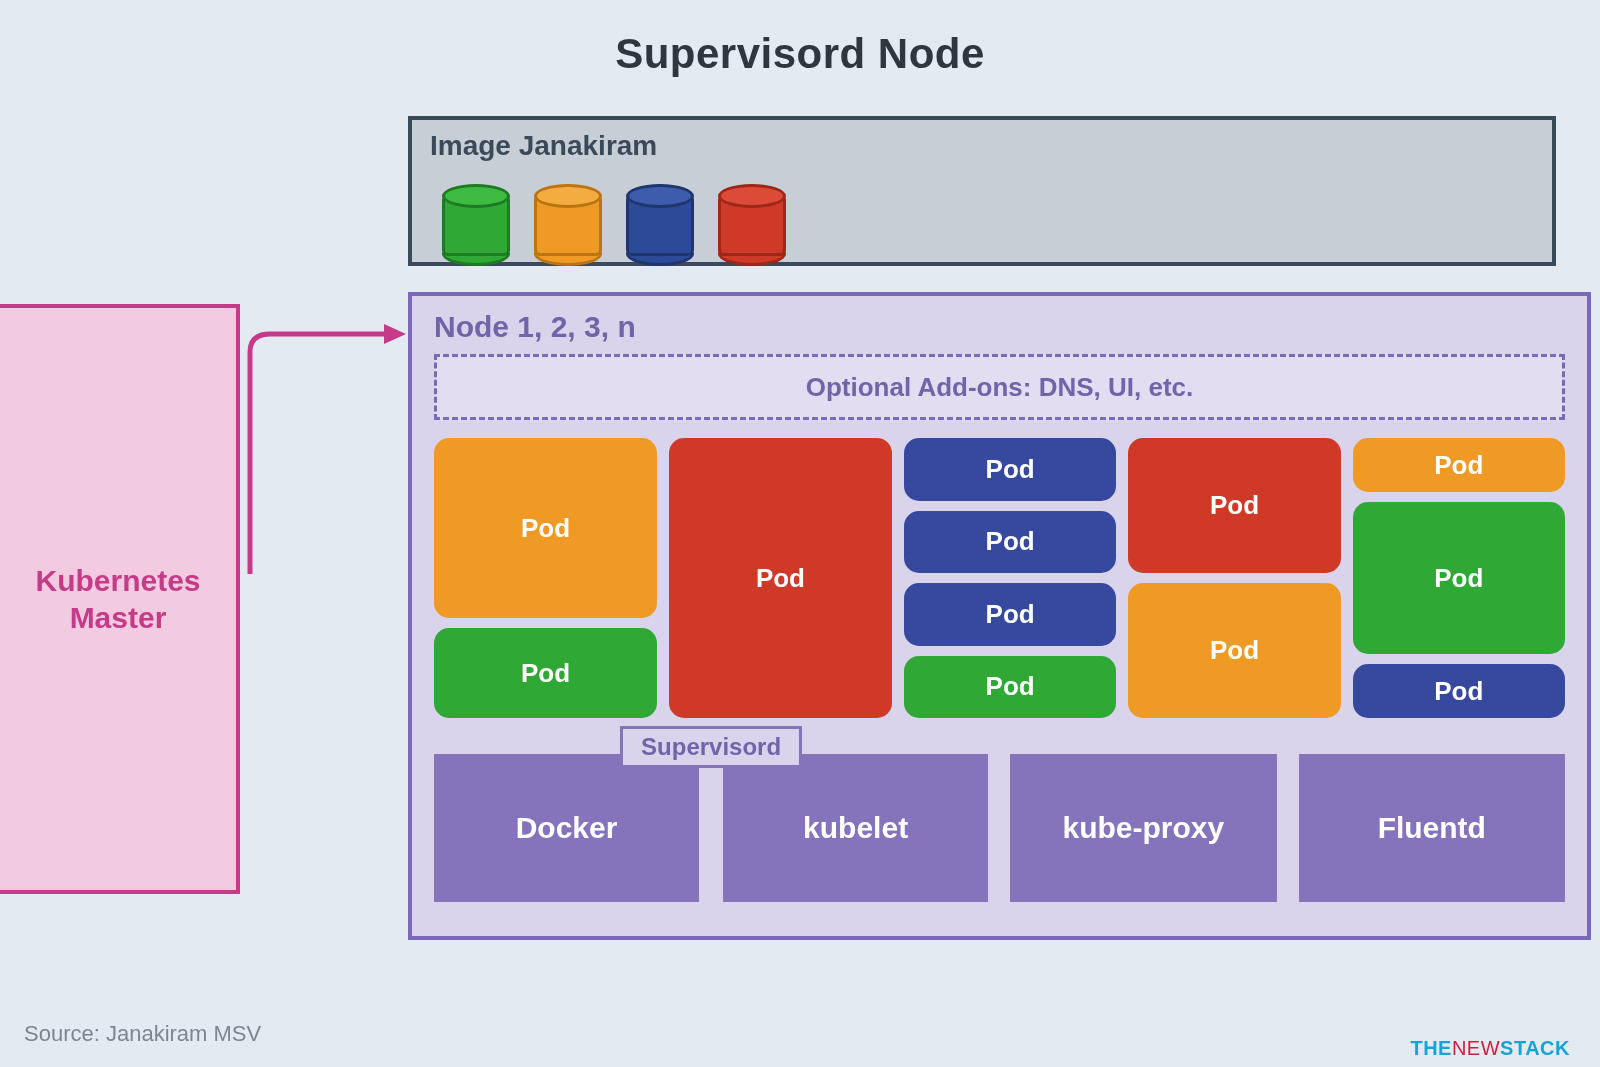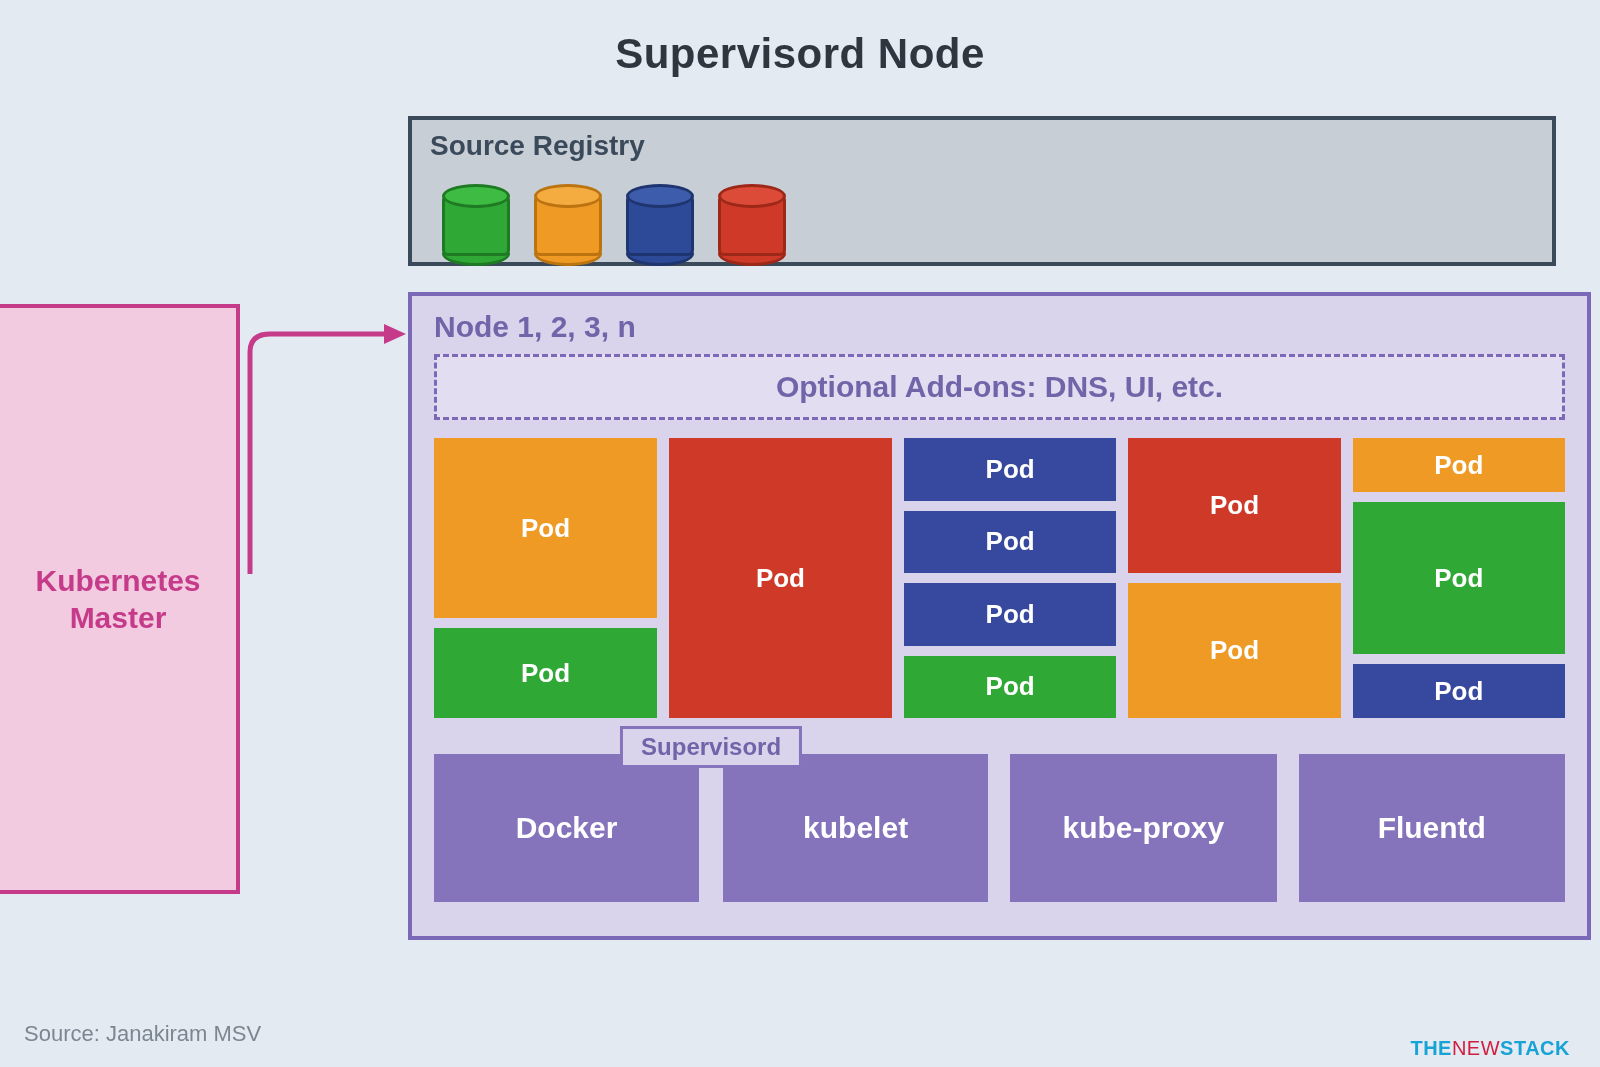--- a/index.html
+++ b/index.html
@@ -108,21 +108,21 @@
   }
 
   .addons {
     margin-top: 10px;
     border: 3px dashed #7b69b8;
     background: #e2ddf0;
     height: 66px;
     display: flex;
     align-items: center;
     justify-content: center;
-    font-size: 30px;
+    font-size: 26px;
     font-weight: 700;
     color: #7264a8;
   }
 
   .pods-area {
     margin-top: 18px;
     height: 280px;
     display: flex;
     gap: 12px;
   }
@@ -133,20 +133,21 @@
   .col-4 { flex: 1.0; }
   .col-5 { flex: 1.0; }
 
   .pod {
     display: flex;
     align-items: center;
     justify-content: center;
     color: #fff;
     font-size: 26px;
     font-weight: 700;
+    border-radius: 15px;
   }
   .c-orange { background: #ee9a24; }
   .c-green  { background: #2fa836; }
   .c-red    { background: #ce3a27; }
   .c-blue   { background: #37499e; }
   .h-full  { flex: 1; }
 
   
   .services {
     position: relative;
@@ -200,21 +201,21 @@
   .brand .b1 { color: #17a3d6; }
   .brand .b2 { color: #cf1f3f; font-weight: 400;}
   .brand .b3 { color: #17a3d6; }
 </style>
 </head>
 <body>
 
 <div class="title">Supervisord Node</div>
 
 <div class="registry">
-  <div class="registry-title">Source Registry</div>
+  <div class="registry-title">Image Janakiram</div>
   <div class="cylinders">
     <div class="cyl cyl-green">
         <div class="bottom"></div>
         <div class="body"></div>
         <div class="top"></div>
       </div>
     <div class="cyl cyl-orange">
         <div class="bottom"></div>
         <div class="body"></div>
         <div class="top"></div>

